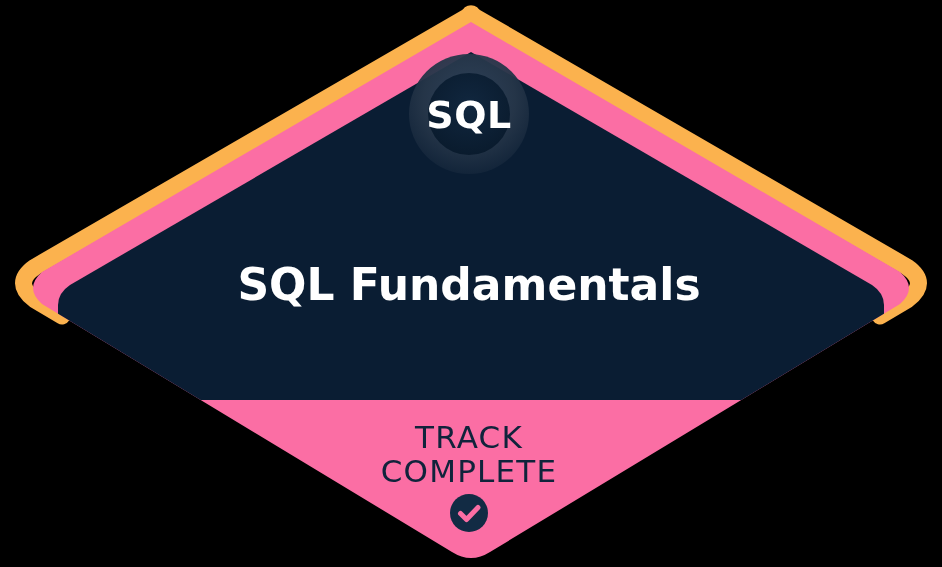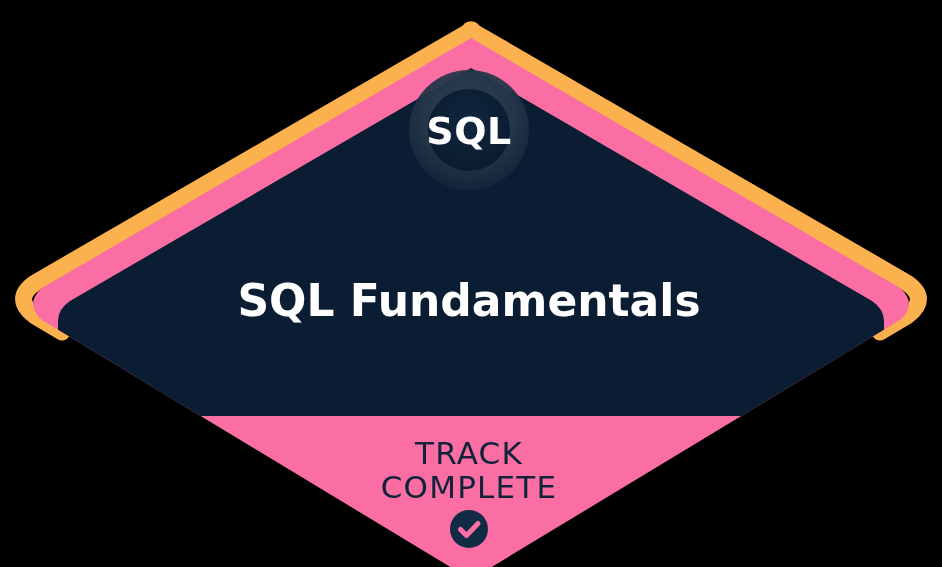--- a/index.html
+++ b/index.html
@@ -10,21 +10,20 @@
   body {
     width: 942px;
     height: 567px;
     overflow: hidden;
     font-family: "DejaVu Sans", sans-serif;
   }
   #badge-root {
     position: relative;
     width: 942px;
     height: 519px;
-    margin-top: 16px;
   }
   #badge-svg {
     position: absolute;
     top: 0;
     left: 0;
     width: 942px;
     height: 567px;
     display: block;
   }
   .sql-ring-text {

